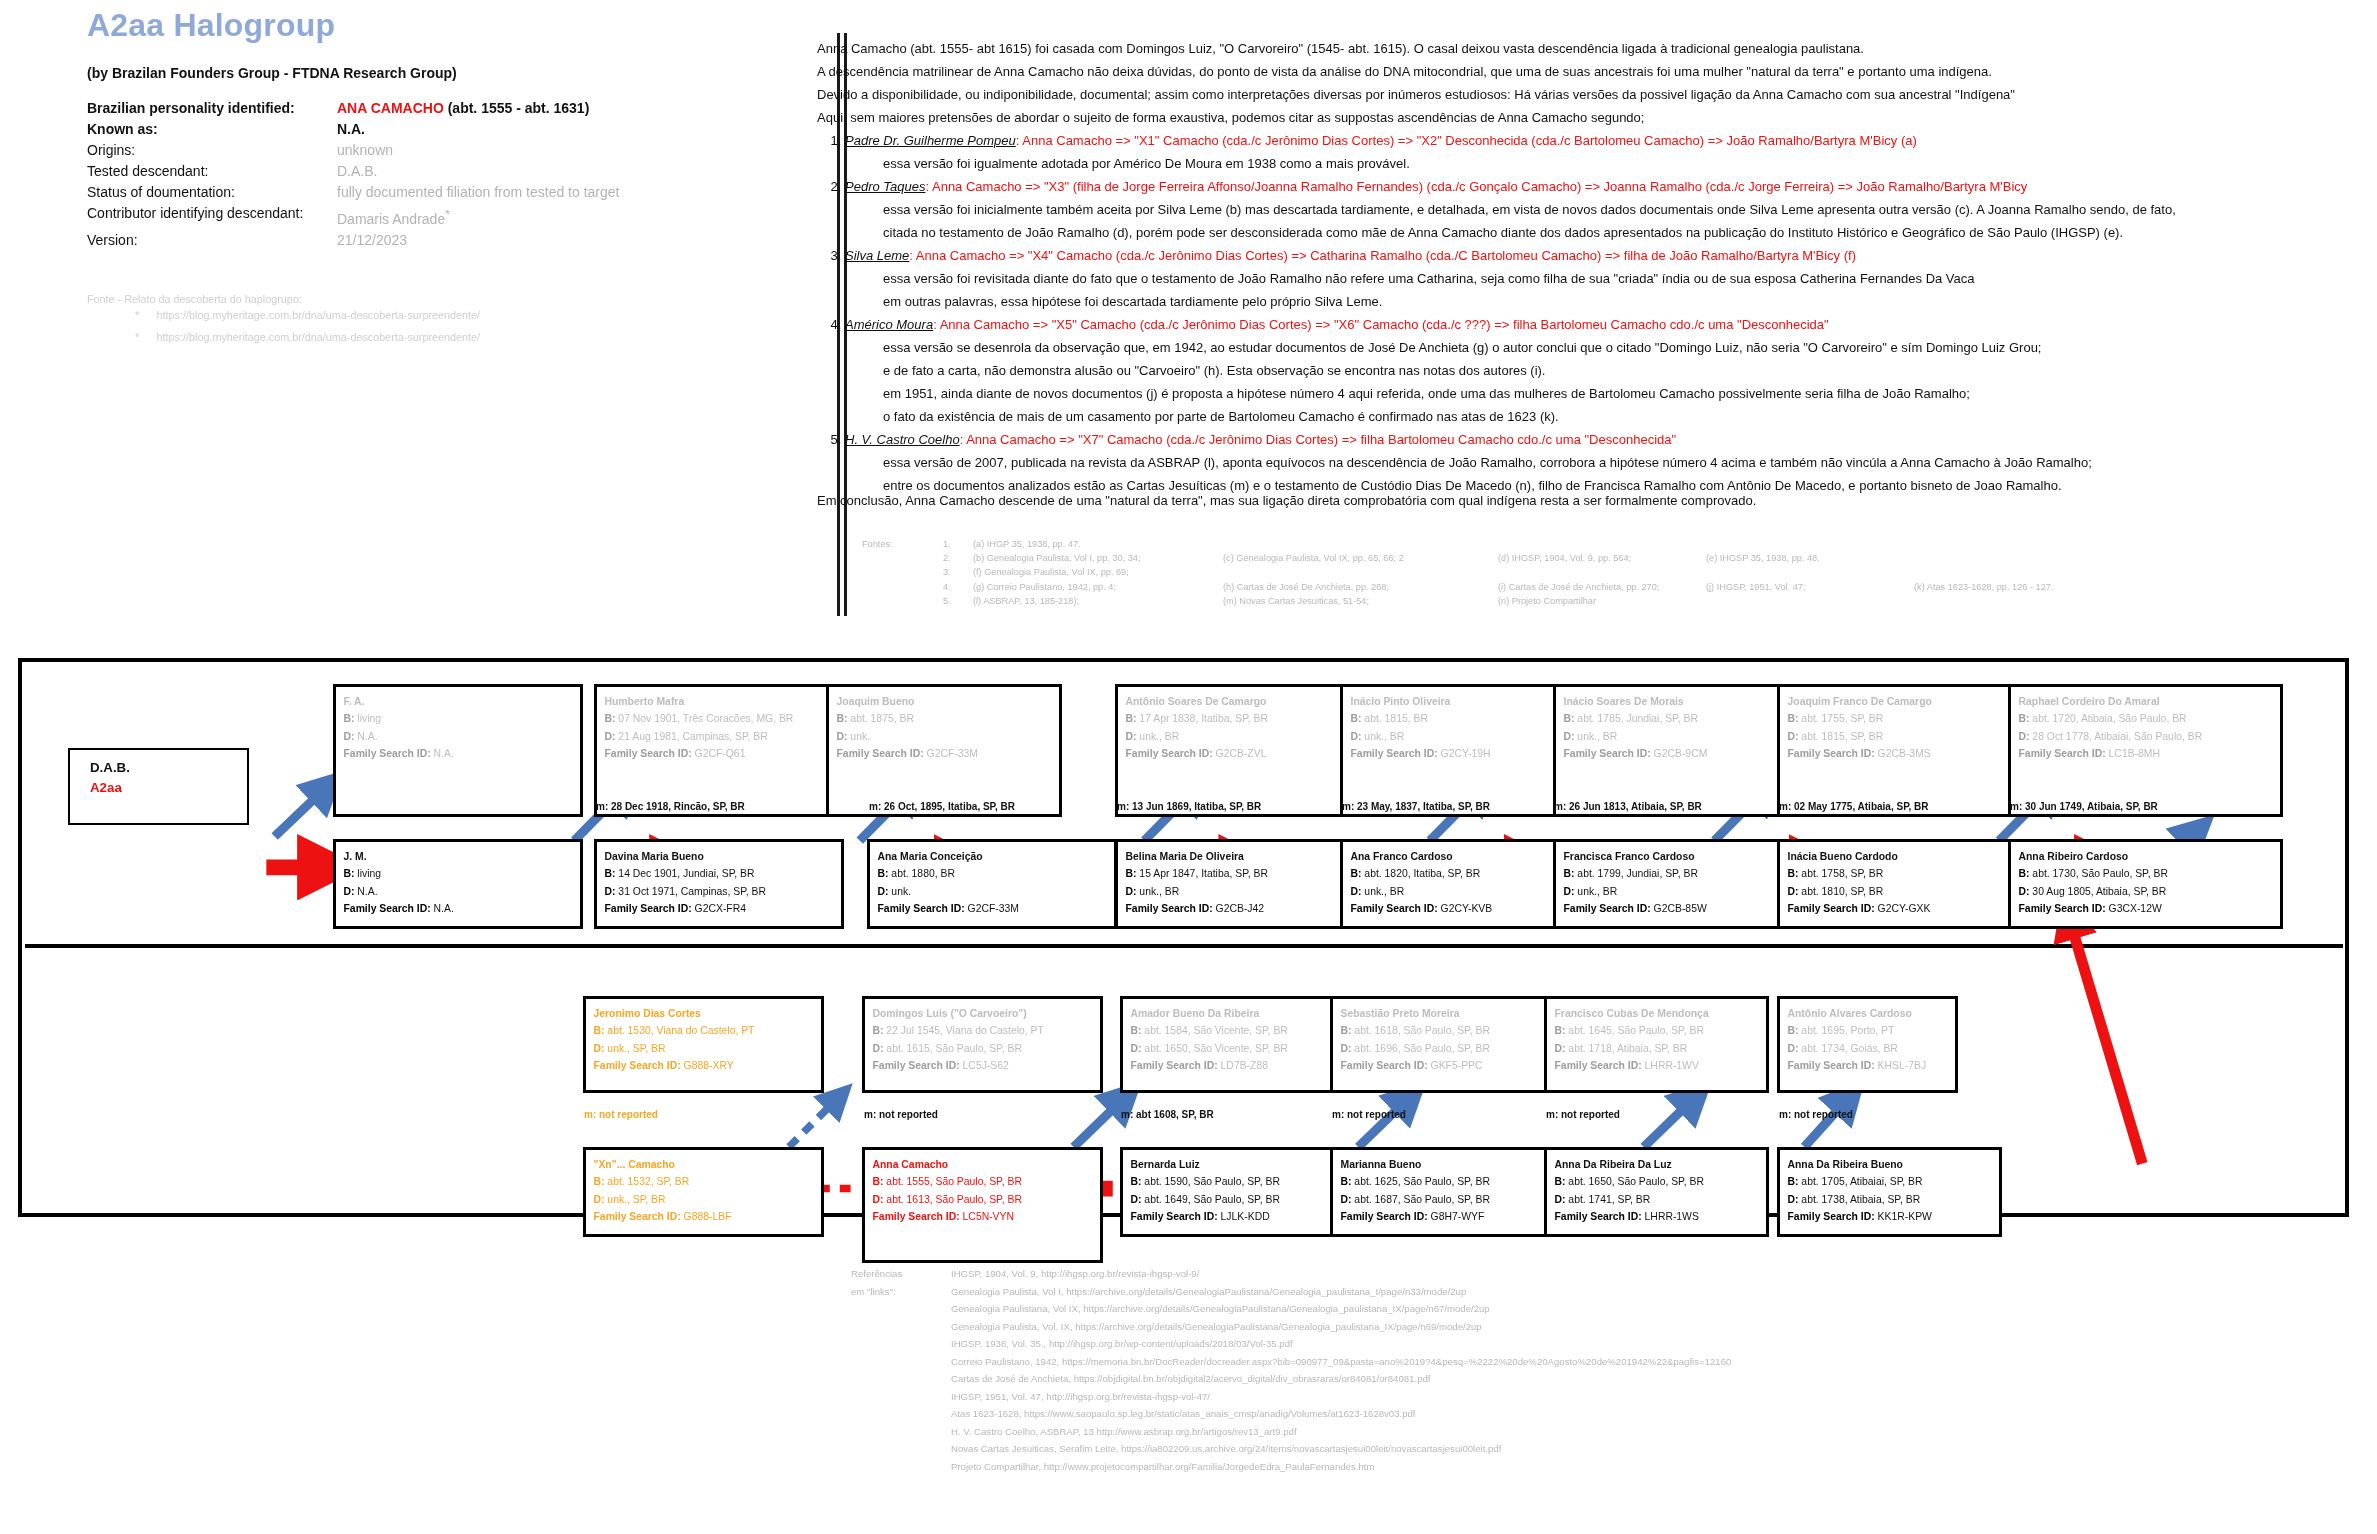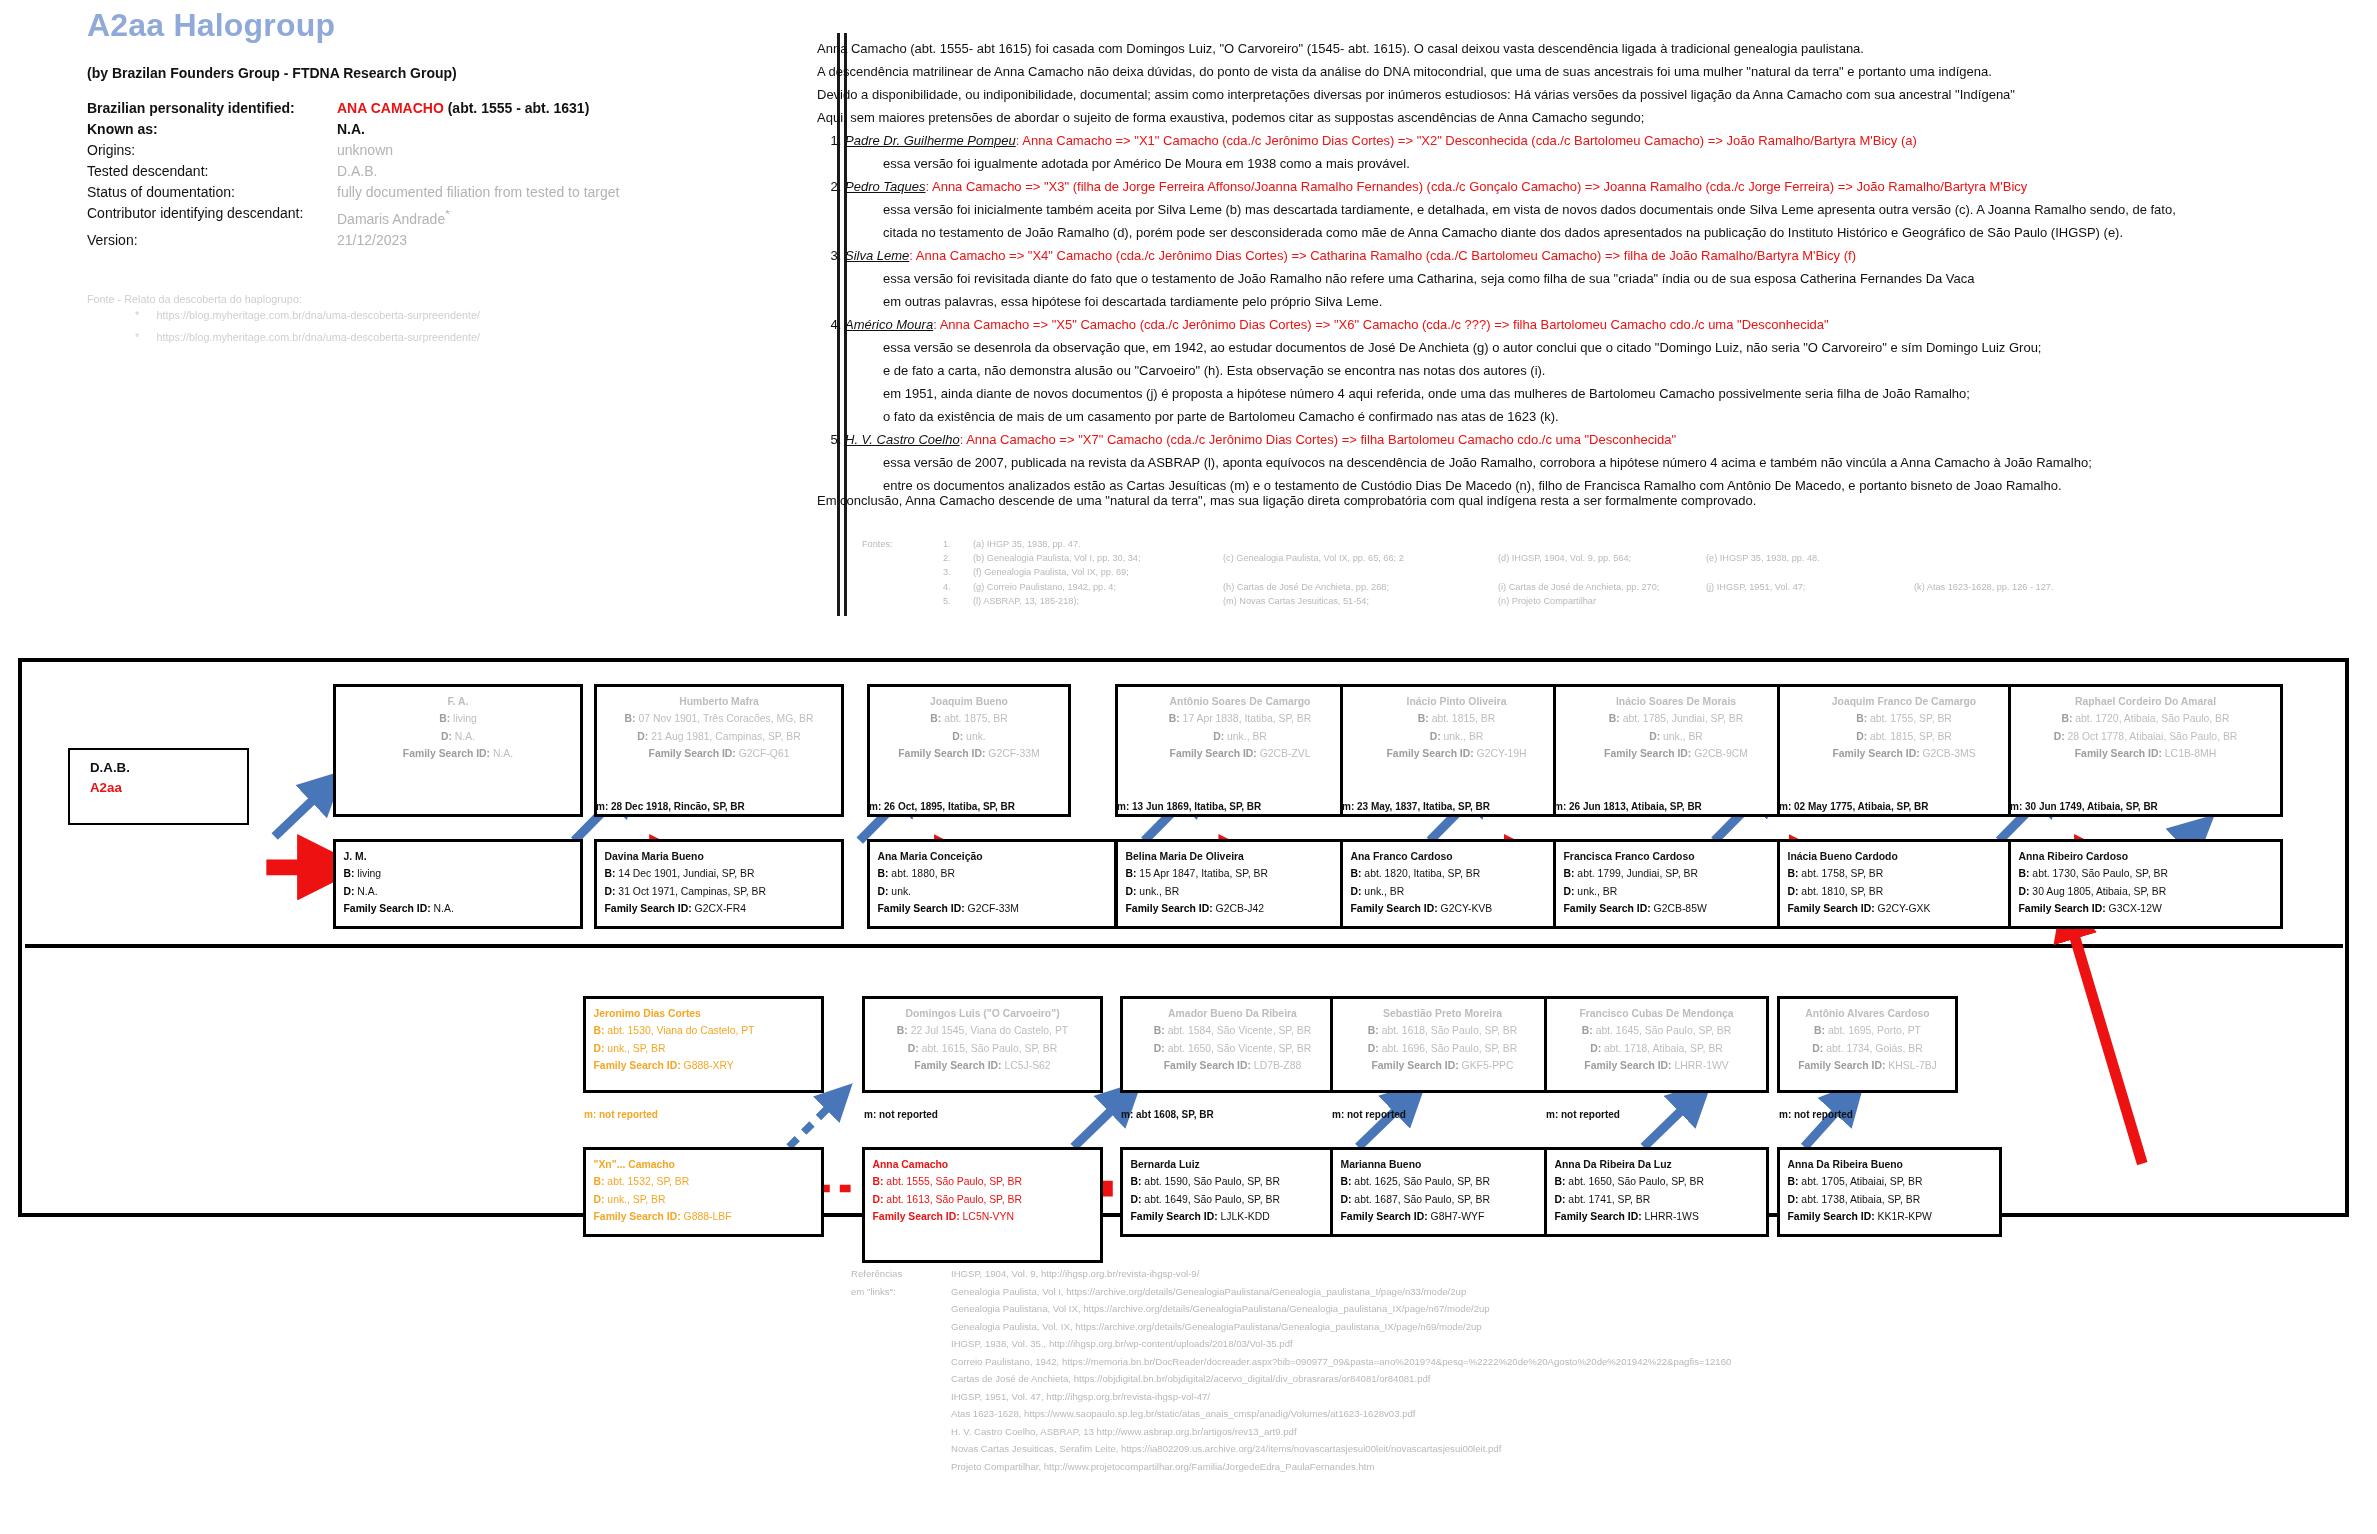--- a/index.html
+++ b/index.html
@@ -48,21 +48,21 @@
 
   
   #frame{left:18.3px;top:658px;width:2331px;height:559px;border:4.2px solid #000;box-sizing:border-box;}
   #midrule{left:25px;top:944px;width:2318px;height:4.2px;background:#000;}
 
   .card{position:absolute;border:3.3px solid #000;background:#fff;box-sizing:border-box;
         padding:5.8px 7.5px 0 7.5px;font-size:10.4px;line-height:17.5px;}
   .card .nm{font-weight:bold;}
   .card .f{white-space:nowrap;}
   .card .f b{font-weight:bold;}
-  .g{color:#bdbdbd;text-align:center;}
+  .g{color:#bdbdbd;}
   .g b{color:#9d9d9d;}
   .k{color:#111;}
   .k b{color:#000;}
   .o{color:#f5a623;}
   .o b{color:#f5a623;}
   .r{color:#ee1111;}
   .r b{color:#ee1111;}
 
   .mlabel{position:absolute;font-size:10px;font-weight:bold;color:#111;white-space:nowrap;}
   .mlabel.o{color:#f5a623;}
@@ -273,21 +273,21 @@
   <div class="f"><b>B:</b> <span>living</span></div>
   <div class="f"><b>D:</b> <span>N.A.</span></div>
   <div class="f"><b>Family Search ID:</b> <span>N.A.</span></div>
 </div>
 <div class="card g" style="left:594px;top:684px;width:250px;height:133px">
   <div class="nm f">Humberto Mafra</div>
   <div class="f"><b>B:</b> <span>07 Nov 1901, Três Coracões, MG, BR</span></div>
   <div class="f"><b>D:</b> <span>21 Aug 1981, Campinas, SP, BR</span></div>
   <div class="f"><b>Family Search ID:</b> <span>G2CF-Q61</span></div>
 </div>
-<div class="card g" style="left:867px;top:684px;width:204px;height:133px">
+<div class="card g" style="left:826px;top:684px;width:236px;height:133px">
   <div class="nm f">Joaquim Bueno</div>
   <div class="f"><b>B:</b> <span>abt. 1875, BR</span></div>
   <div class="f"><b>D:</b> <span>unk.</span></div>
   <div class="f"><b>Family Search ID:</b> <span>G2CF-33M</span></div>
 </div>
 <div class="card g" style="left:1115px;top:684px;width:250px;height:133px">
   <div class="nm f">Antônio Soares De Camargo</div>
   <div class="f"><b>B:</b> <span>17 Apr 1838, Itatiba, SP, BR</span></div>
   <div class="f"><b>D:</b> <span>unk., BR</span></div>
   <div class="f"><b>Family Search ID:</b> <span>G2CB-ZVL</span></div>

